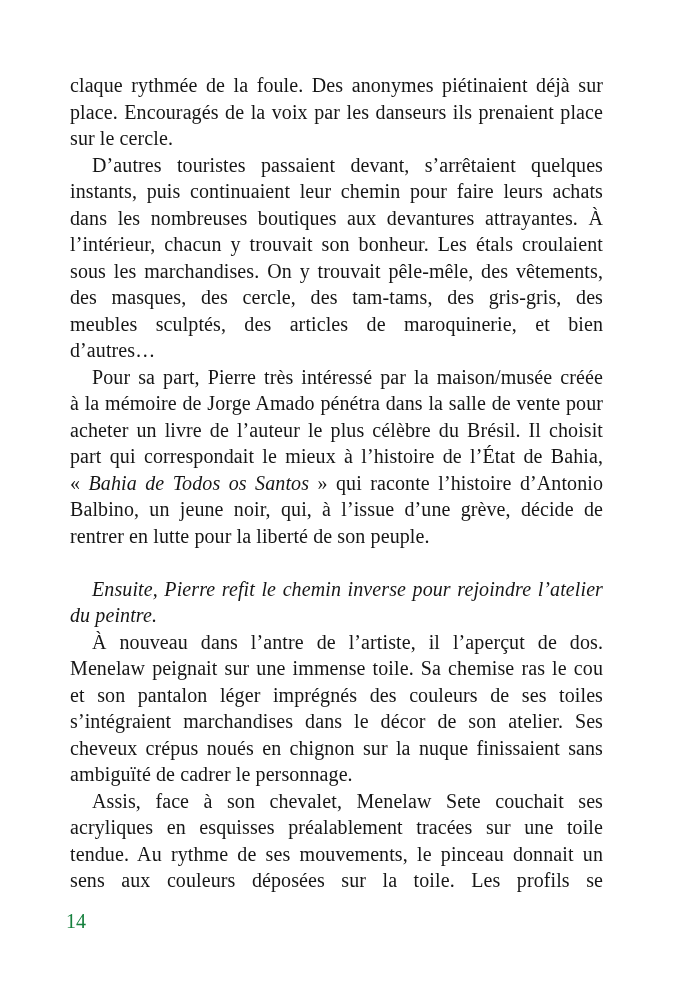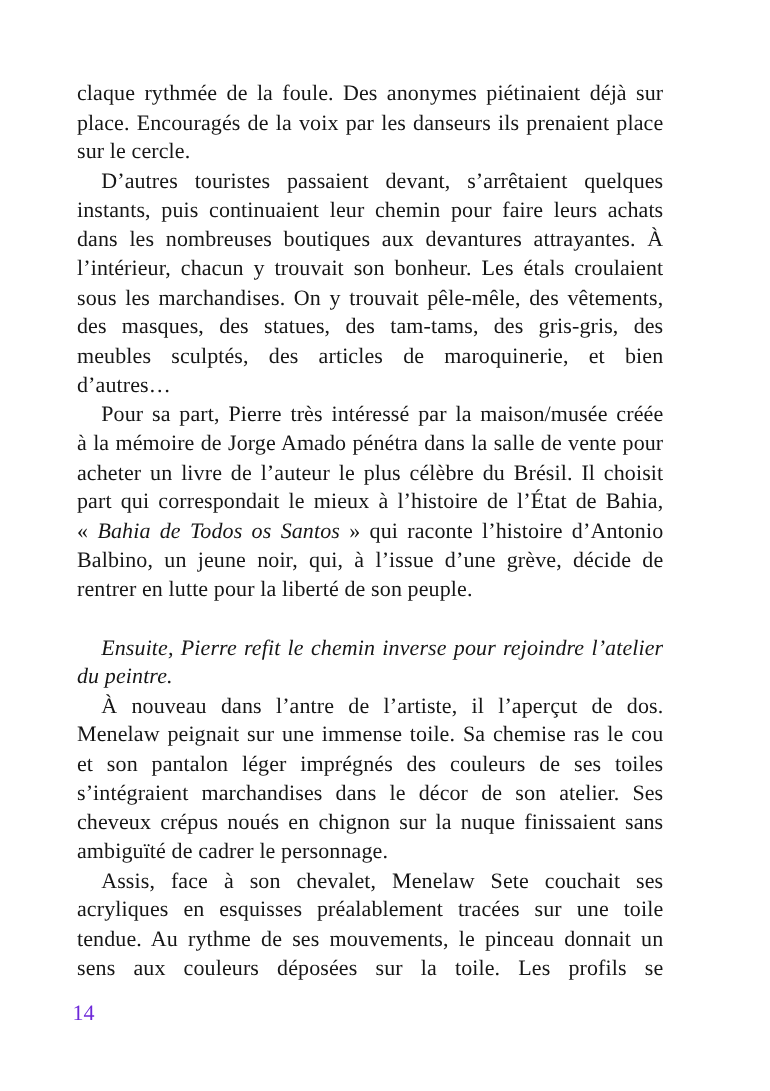--- a/index.html
+++ b/index.html
@@ -39,40 +39,40 @@
   .line.indent {
     text-indent: 22px;
   }
   .it { font-style: italic; }
   .page-number {
     position: absolute;
     left: 66px;
     top: 908px;
     font-size: 20px;
     line-height: 26.5px;
-    color: #6d28d9;
+    color: #15803d;
   }
 </style>
 </head>
 <body>
 
 <div class="page">
   <main class="text-block">
       <div class="para">
         <div class="line"><span>claque rythmée de la foule. Des anonymes piétinaient déjà sur</span></div>
         <div class="line"><span>place. Encouragés de la voix par les danseurs ils prenaient place</span></div>
         <div class="line noj"><span>sur le cercle.</span></div>
       </div>
       <div class="para">
         <div class="line indent"><span>D’autres touristes passaient devant, s’arrêtaient quelques</span></div>
         <div class="line"><span>instants, puis continuaient leur chemin pour faire leurs achats</span></div>
         <div class="line"><span>dans les nombreuses boutiques aux devantures attrayantes. À</span></div>
         <div class="line"><span>l’intérieur, chacun y trouvait son bonheur. Les étals croulaient</span></div>
         <div class="line"><span>sous les marchandises. On y trouvait pêle-mêle, des vêtements,</span></div>
-        <div class="line"><span>des masques, des statues, des tam-tams, des gris-gris, des</span></div>
+        <div class="line"><span>des masques, des cercle, des tam-tams, des gris-gris, des</span></div>
         <div class="line"><span>meubles sculptés, des articles de maroquinerie, et bien</span></div>
         <div class="line noj"><span>d’autres…</span></div>
       </div>
       <div class="para">
         <div class="line indent"><span>Pour sa part, Pierre très intéressé par la maison/musée créée</span></div>
         <div class="line"><span>à la mémoire de Jorge Amado pénétra dans la salle de vente pour</span></div>
         <div class="line"><span>acheter un livre de l’auteur le plus célèbre du Brésil. Il choisit</span></div>
         <div class="line"><span>part qui correspondait le mieux à l’histoire de l’État de Bahia,</span></div>
         <div class="line"><span>« </span><span class="it">Bahia de Todos os Santos</span><span> » qui raconte l’histoire d’Antonio</span></div>
         <div class="line"><span>Balbino, un jeune noir, qui, à l’issue d’une grève, décide de</span></div>

